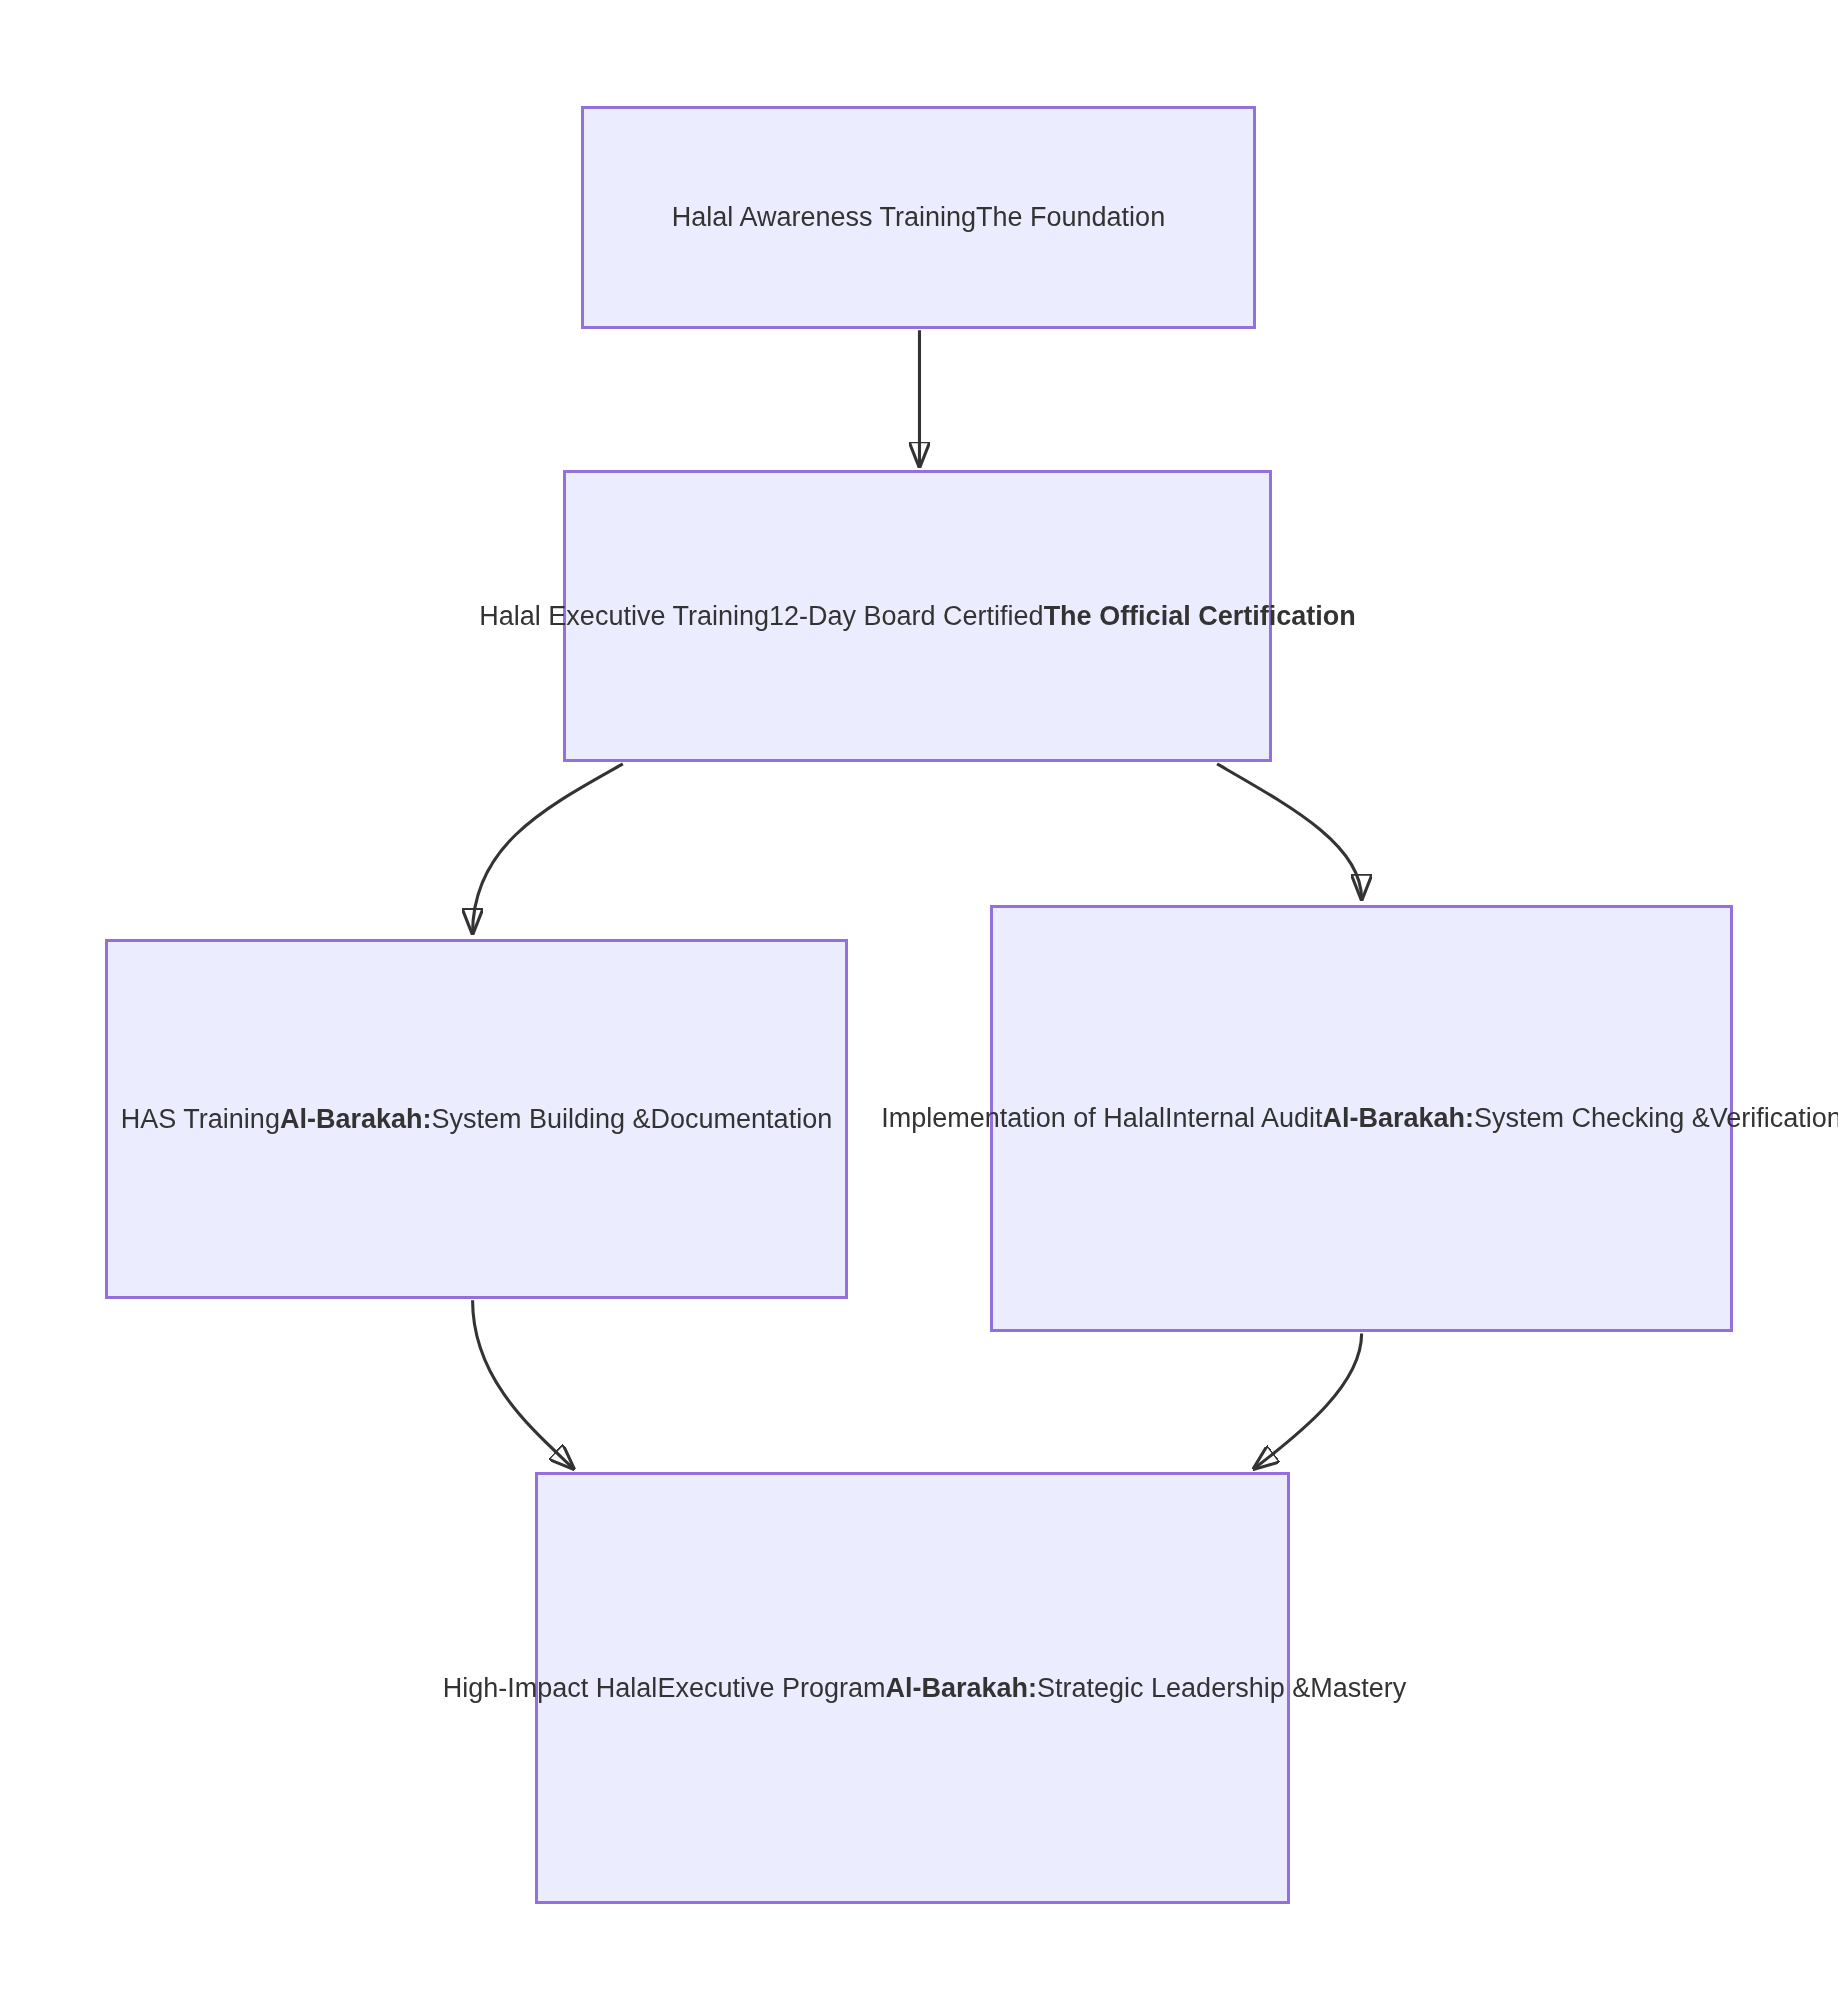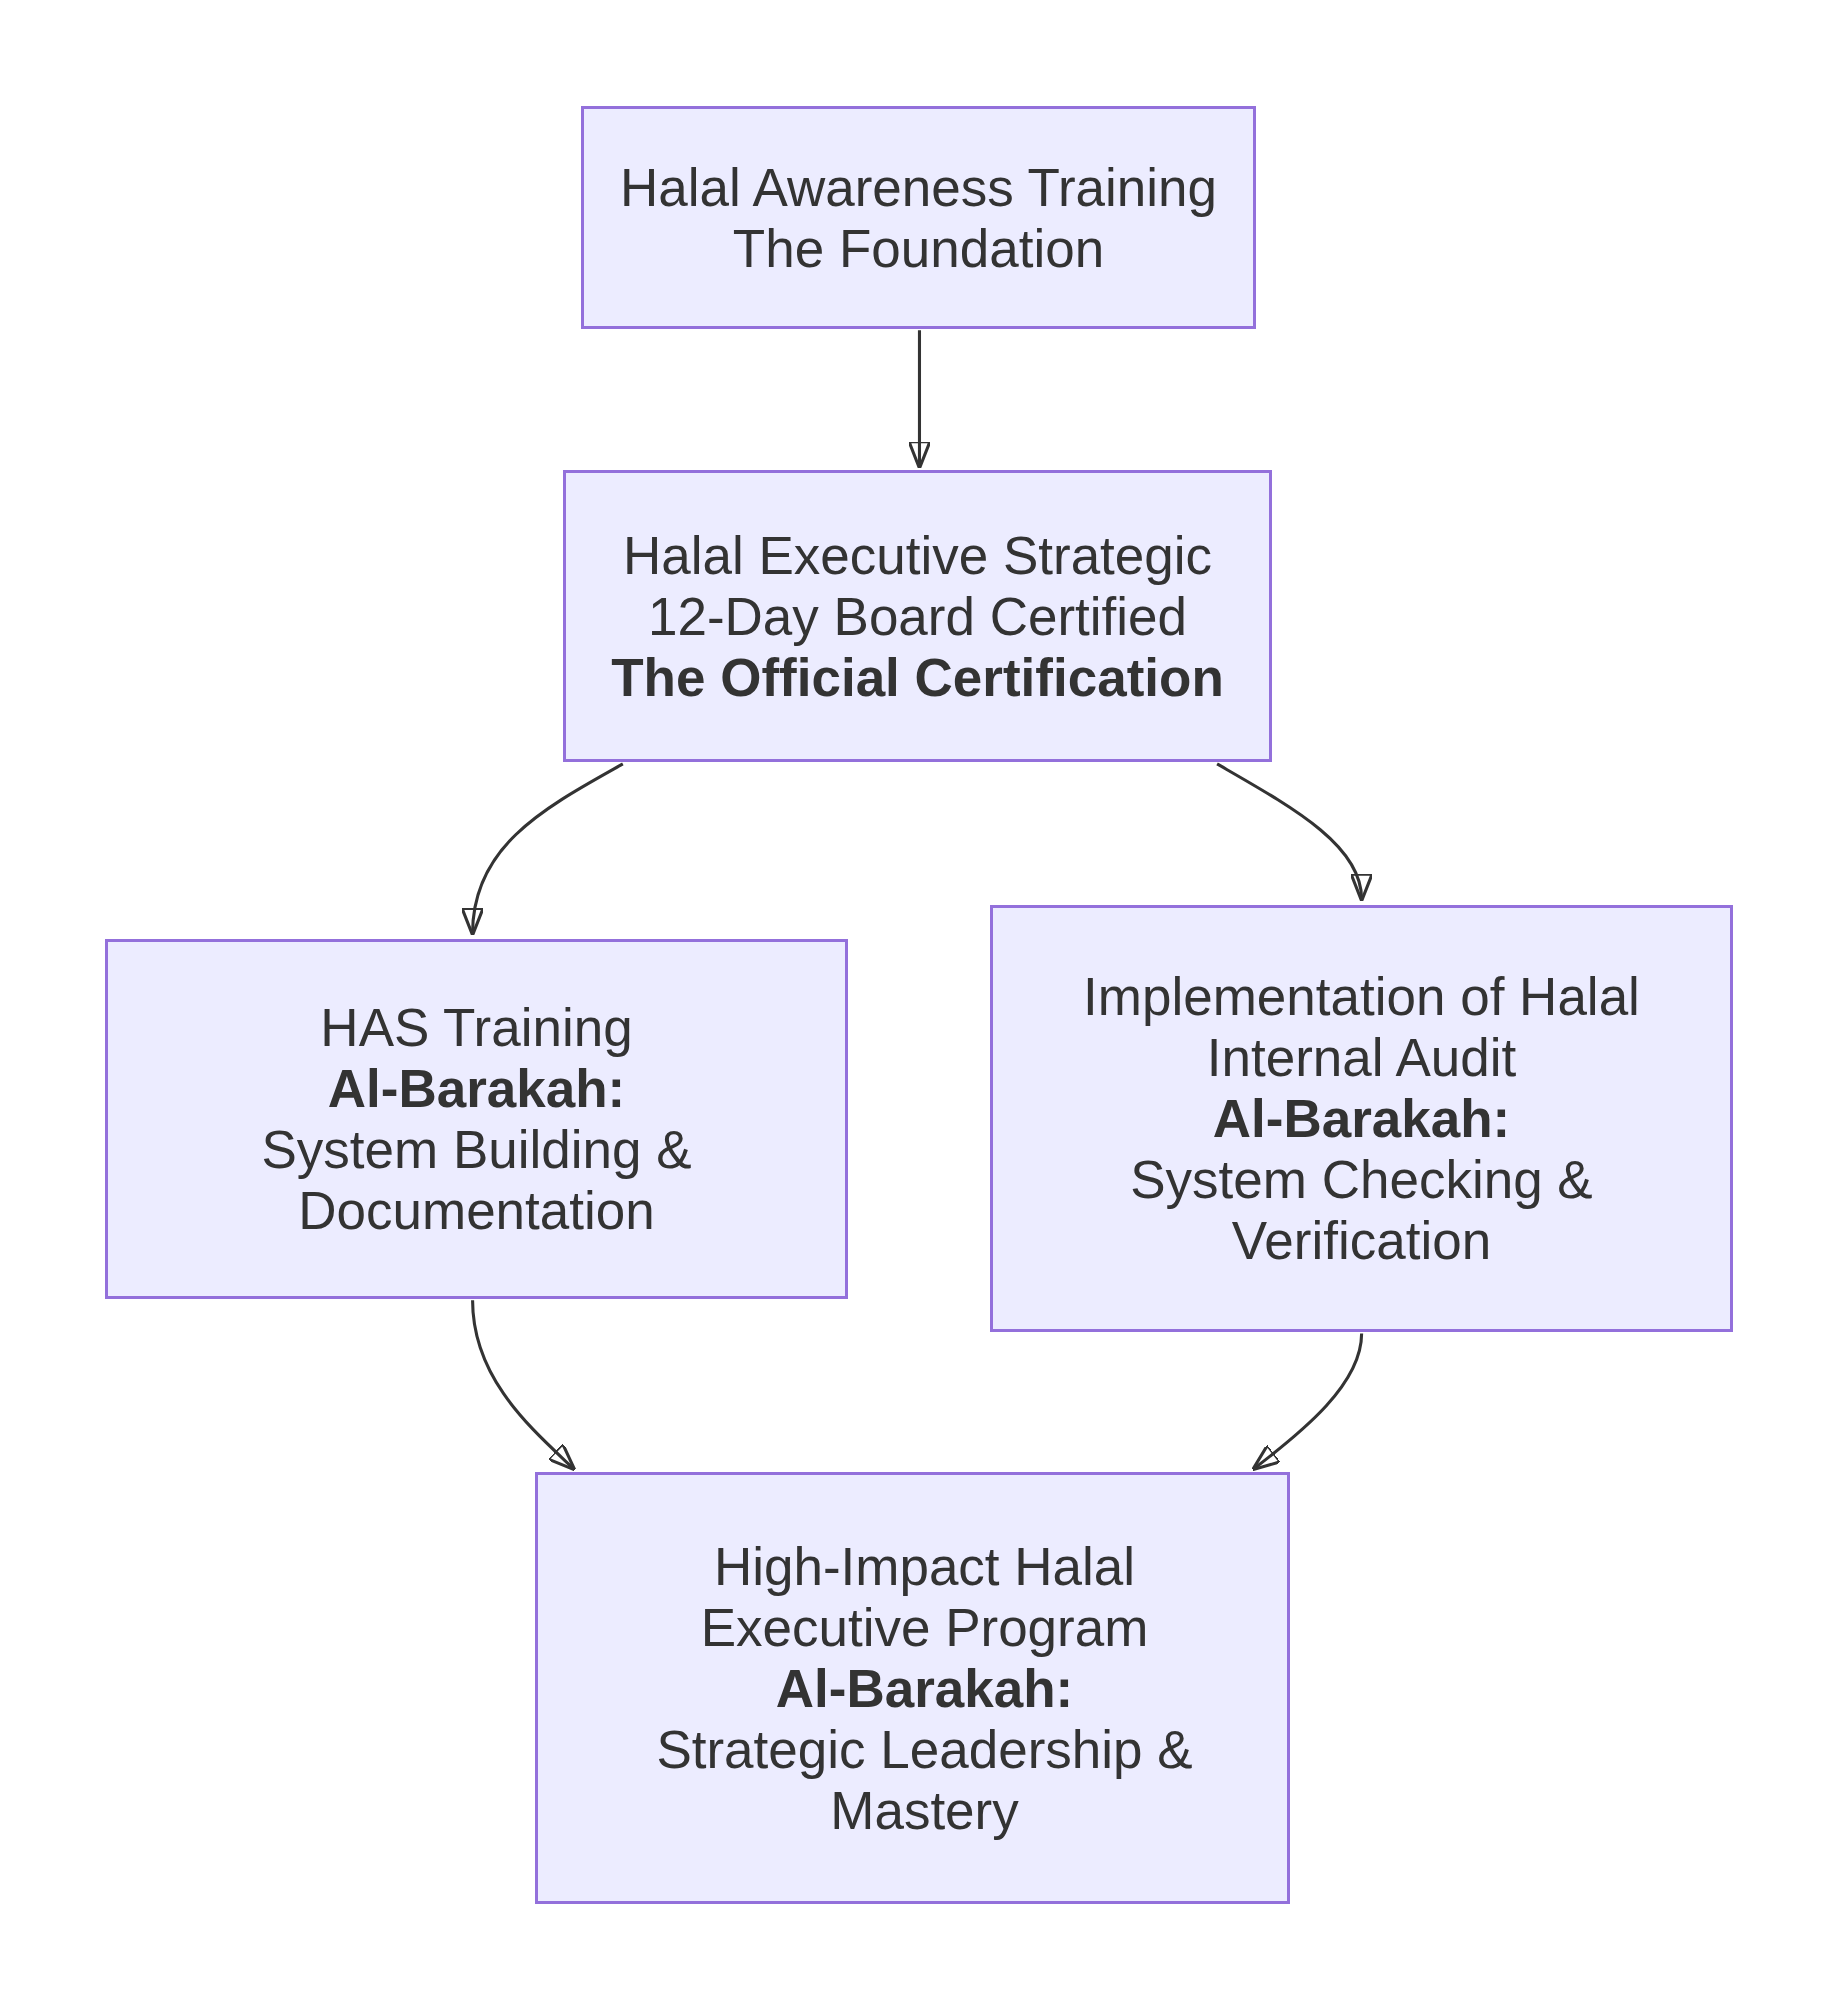--- a/index.html
+++ b/index.html
@@ -18,23 +18,23 @@
     overflow:hidden;
   }
   .edges{position:absolute;left:0;top:0;width:1838px;height:2010px;}
   .edges path{fill:none;stroke:var(--edge-color);stroke-width:3.25px;}
   .node{
     position:absolute;
     box-sizing:border-box;
     background:var(--node-fill);
     border:3.3px solid var(--node-border);
     color:var(--text-color);
-    display:flex;flex-direction:column;justify-content:center;align-items:center;
+    display:flex;flex-direction:row;justify-content:center;align-items:center;
     text-align:center;
-    font-size:53px;
+    font-size:27px;
     line-height:61px;
   }
   .node .line{white-space:nowrap;}
   .node .bold{font-weight:700;}
   
   #node-awareness        {left:581px;  top:106px;  width:675px; height:223px;}
   #node-executive        {left:563px;  top:470px;  width:709px; height:292px;}
   #node-has-training     {left:105px;  top:939px;  width:743px; height:360px;}
   #node-internal-audit   {left:990px; top:905px;  width:743px; height:427px;}
   #node-executive-program{left:535px;  top:1472px; width:755px; height:432px;padding-left:24px;}
@@ -56,21 +56,21 @@
     <path d="M 497 1367 C 497 1450 560 1503 603 1544" marker-end="url(#arrowhead)"></path>
     <path d="M 1432 1402 C 1432 1455 1370 1505 1319 1544" marker-end="url(#arrowhead)"></path>
   </svg>
 
   <div class="node" id="node-awareness">
     <div class="line">Halal Awareness Training</div>
     <div class="line">The Foundation</div>
   </div>
 
   <div class="node" id="node-executive">
-    <div class="line">Halal Executive Strategic</div>
+    <div class="line">Halal Executive Training</div>
     <div class="line">12-Day Board Certified</div>
     <div class="line bold">The Official Certification</div>
   </div>
 
   <div class="node" id="node-has-training">
     <div class="line">HAS Training</div>
     <div class="line bold">Al-Barakah:</div>
     <div class="line">System Building &amp;</div>
     <div class="line">Documentation</div>
   </div>

